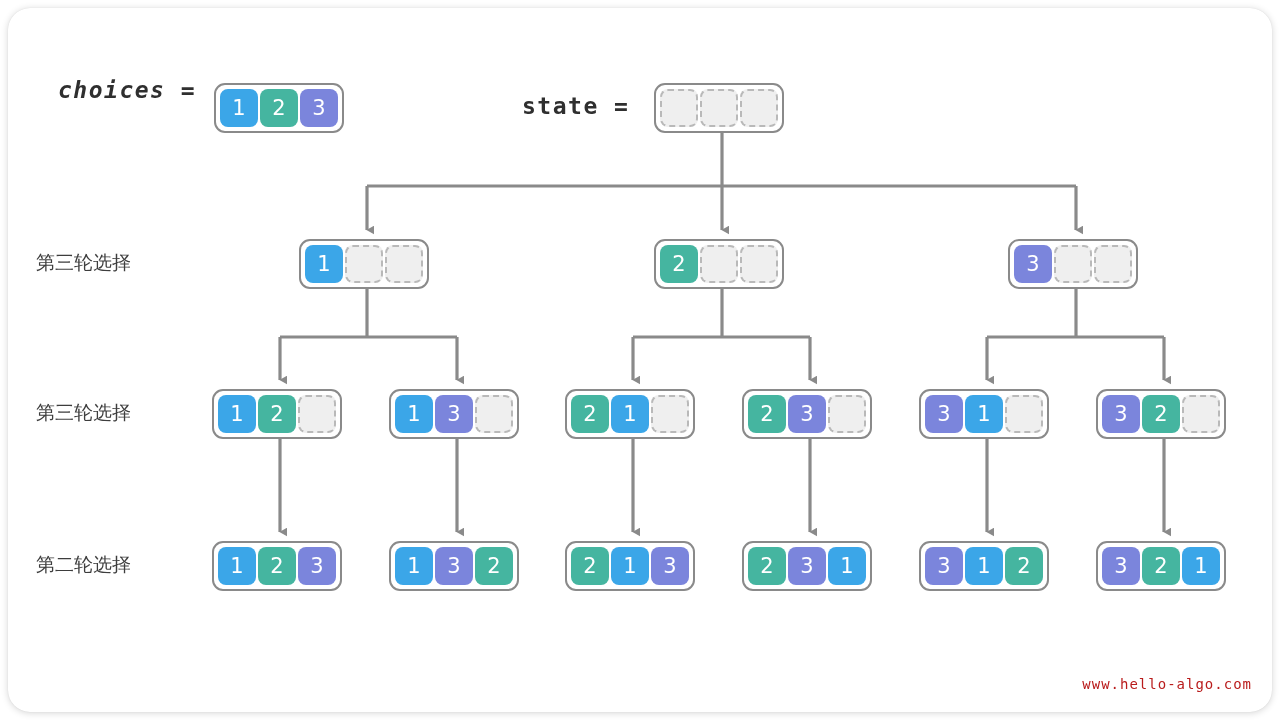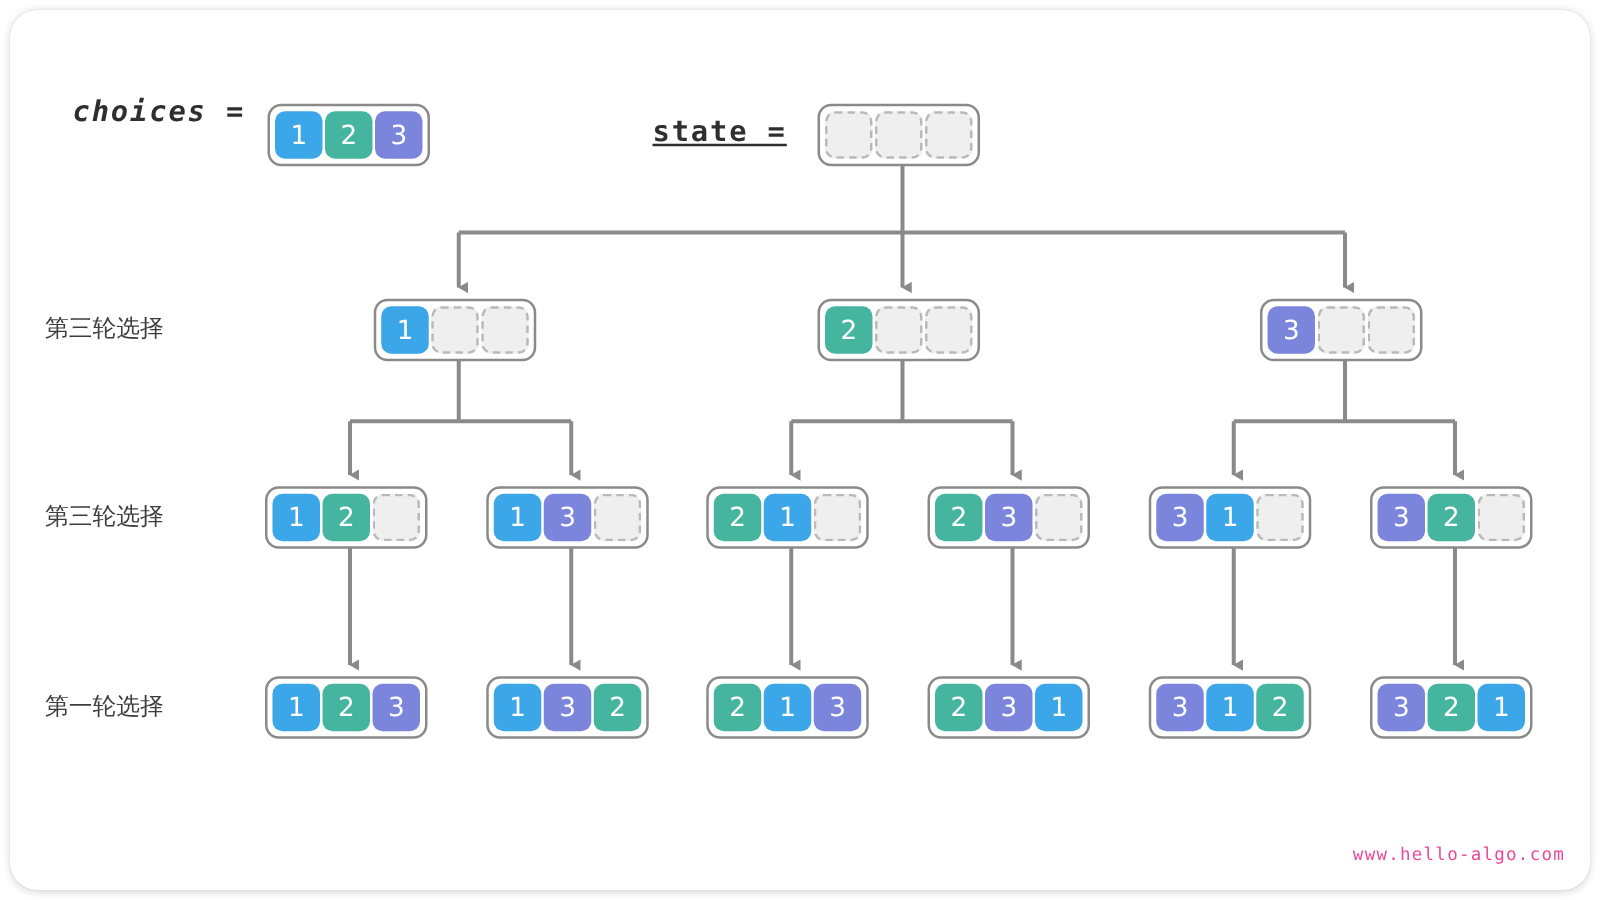--- a/index.html
+++ b/index.html
@@ -82,21 +82,21 @@
     border: 2px dashed #b9b9b9;
     color: transparent;
   }
   
   #watermark {
     position: absolute;
     right: 28px;
     bottom: 28px;
     font-family: "DejaVu Sans Mono", "Liberation Mono", monospace;
     font-size: 14px;
-    color: #ec4899;
+    color: #b91c1c;
     letter-spacing: 1px;
     white-space: nowrap;
   }
 </style>
 </head>
 <body>
 
 <div id="stage">
   <div id="card"></div>
 
@@ -134,31 +134,31 @@
   </svg>
 
   <div class="mono-label" style="left:58px; top:77px;font-style:italic;">choices =</div>
 
   <div class="node" style="left:214px; top:83px;">
       <div class="cell" style="background: rgb(59, 166, 232);">1</div>
       <div class="cell" style="background: rgb(69, 181, 160);">2</div>
       <div class="cell" style="background: rgb(123, 133, 220);">3</div>
     </div>
 
-  <div class="mono-label" style="left:522px; top:93px;text-decoration:underline;">state =</div>
+  <div class="mono-label" style="left:522px; top:93px;">state =</div>
 
   <div class="node" style="left:654px; top:83px;">
       <div class="cell empty"></div>
       <div class="cell empty"></div>
       <div class="cell empty"></div>
     </div>
 
   <div class="row-label" style="left:36px; top:250px;">第三轮选择</div>
   <div class="row-label" style="left:36px; top:400px;">第三轮选择</div>
-  <div class="row-label" style="left:36px; top:552px;">第一轮选择</div>
+  <div class="row-label" style="left:36px; top:552px;">第二轮选择</div>
 
   <div id="nodes-layer">
       <div class="node" style="left: 299px; top: 239px;">
         <div class="cell" style="background: rgb(59, 166, 232);">1</div>
         <div class="cell empty"></div>
         <div class="cell empty"></div>
       </div>
       <div class="node" style="left: 654px; top: 239px;">
         <div class="cell" style="background: rgb(69, 181, 160);">2</div>
         <div class="cell empty"></div>

